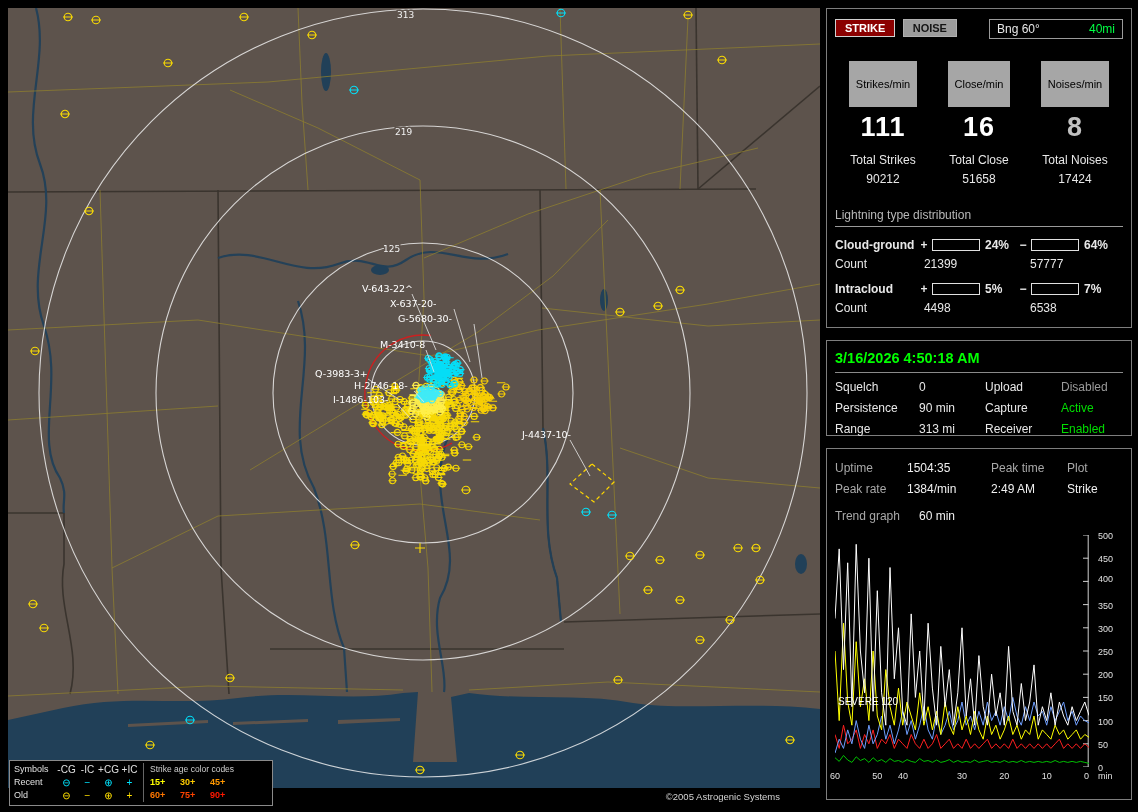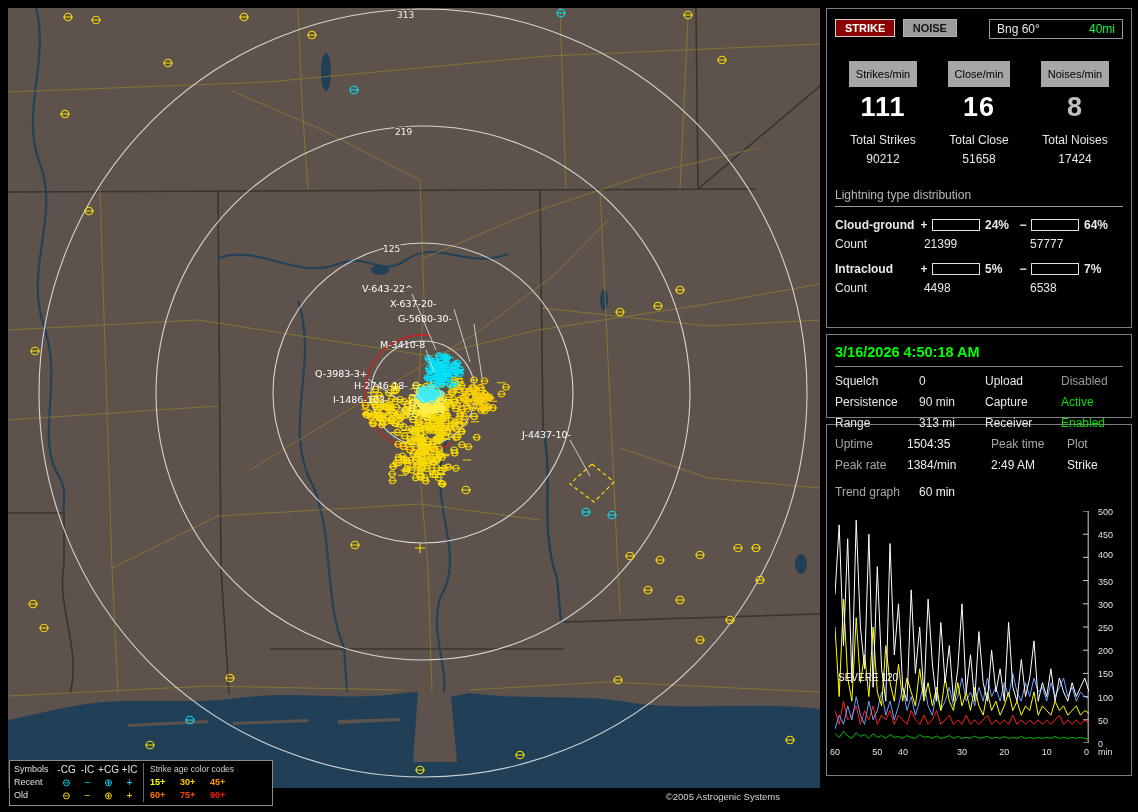--- a/index.html
+++ b/index.html
@@ -18,35 +18,35 @@
           padding:2px 4px 3px 4px;z-index:10;font-size:9px;color:#e0e0e0;line-height:13px;}
   .legend-row{display:flex;align-items:center;height:13px;white-space:nowrap;}
   .lg-c1{width:42px;}
   .lg-sym{width:21px;text-align:center;font-size:10px;}
   .lg-age{border-left:1px solid #666;padding-left:6px;margin-left:3px;flex:1;}
   .lg-agehead{font-size:8.5px;color:#cfcfcf;}
   .lg-agecell{display:inline-block;width:30px;font-weight:bold;}
 
   
   .sidebar{position:absolute;left:826px;top:8px;width:306px;color:#e8e8e8;font-size:12px;}
-  .panel{border:1px solid #7e7e7e;background:#000;box-sizing:border-box;margin-bottom:6px;}
+  .panel{border:1px solid #7e7e7e;background:#000;box-sizing:border-box;margin-bottom:12px;}
   .panel1{height:320px;padding:10px 8px 8px 8px;}
-  .panel2{height:84px;padding:8px;}
+  .panel2{height:96px;padding:8px;}
   .panel3{height:352px;padding:8px;}
 
   .chip{display:inline-block;font-size:11px;font-weight:bold;padding:2px 9px;border:1px solid #b0b0b0;cursor:pointer;}
   .strike-chip{background:#8b0000;color:#ffffff;border-color:#d0d0d0;margin-right:4px;}
   .noise-chip{background:#9c9c9c;color:#141414;}
   .bng-box{float:right;border:1px solid #9a9a9a;background:#000;padding:2px 7px;width:118px;display:flex;
            justify-content:space-between;font-size:12px;font-weight:normal;}
   .bng-range{color:#00ff44;}
 
   .stat-cols{display:flex;margin-top:24px;}
   .stat-col{width:96px;text-align:center;}
-  .chip-sm{display:inline-block;font-size:11px;background:#a6a6a6;color:#000;padding:7px 7px;}
+  .chip-sm{display:inline-block;font-size:11px;background:#a6a6a6;color:#000;padding:17px 7px;}
   .rate{font-size:27px;font-weight:bold;margin-top:5px;letter-spacing:1px;}
   .tlabel{font-size:12px;color:#e8e8e8;margin-top:10px;}
   .tval{font-size:12px;margin-top:5px;}
 
   .dist-title{margin-top:22px;color:#b8b8b8;font-size:12px;border-bottom:1px solid #9a9a9a;padding-bottom:4px;}
   .dist-row{display:flex;align-items:center;margin-top:11px;font-size:12px;}
   .dist-label{width:84px;font-weight:bold;}
   .sign{width:10px;text-align:center;font-weight:bold;}
   .bar{width:46px;height:10px;border:1px solid #e0e0e0;background:#000;margin:0 3px;overflow:hidden;}
   .bar-fill{height:100%;width:0;}

